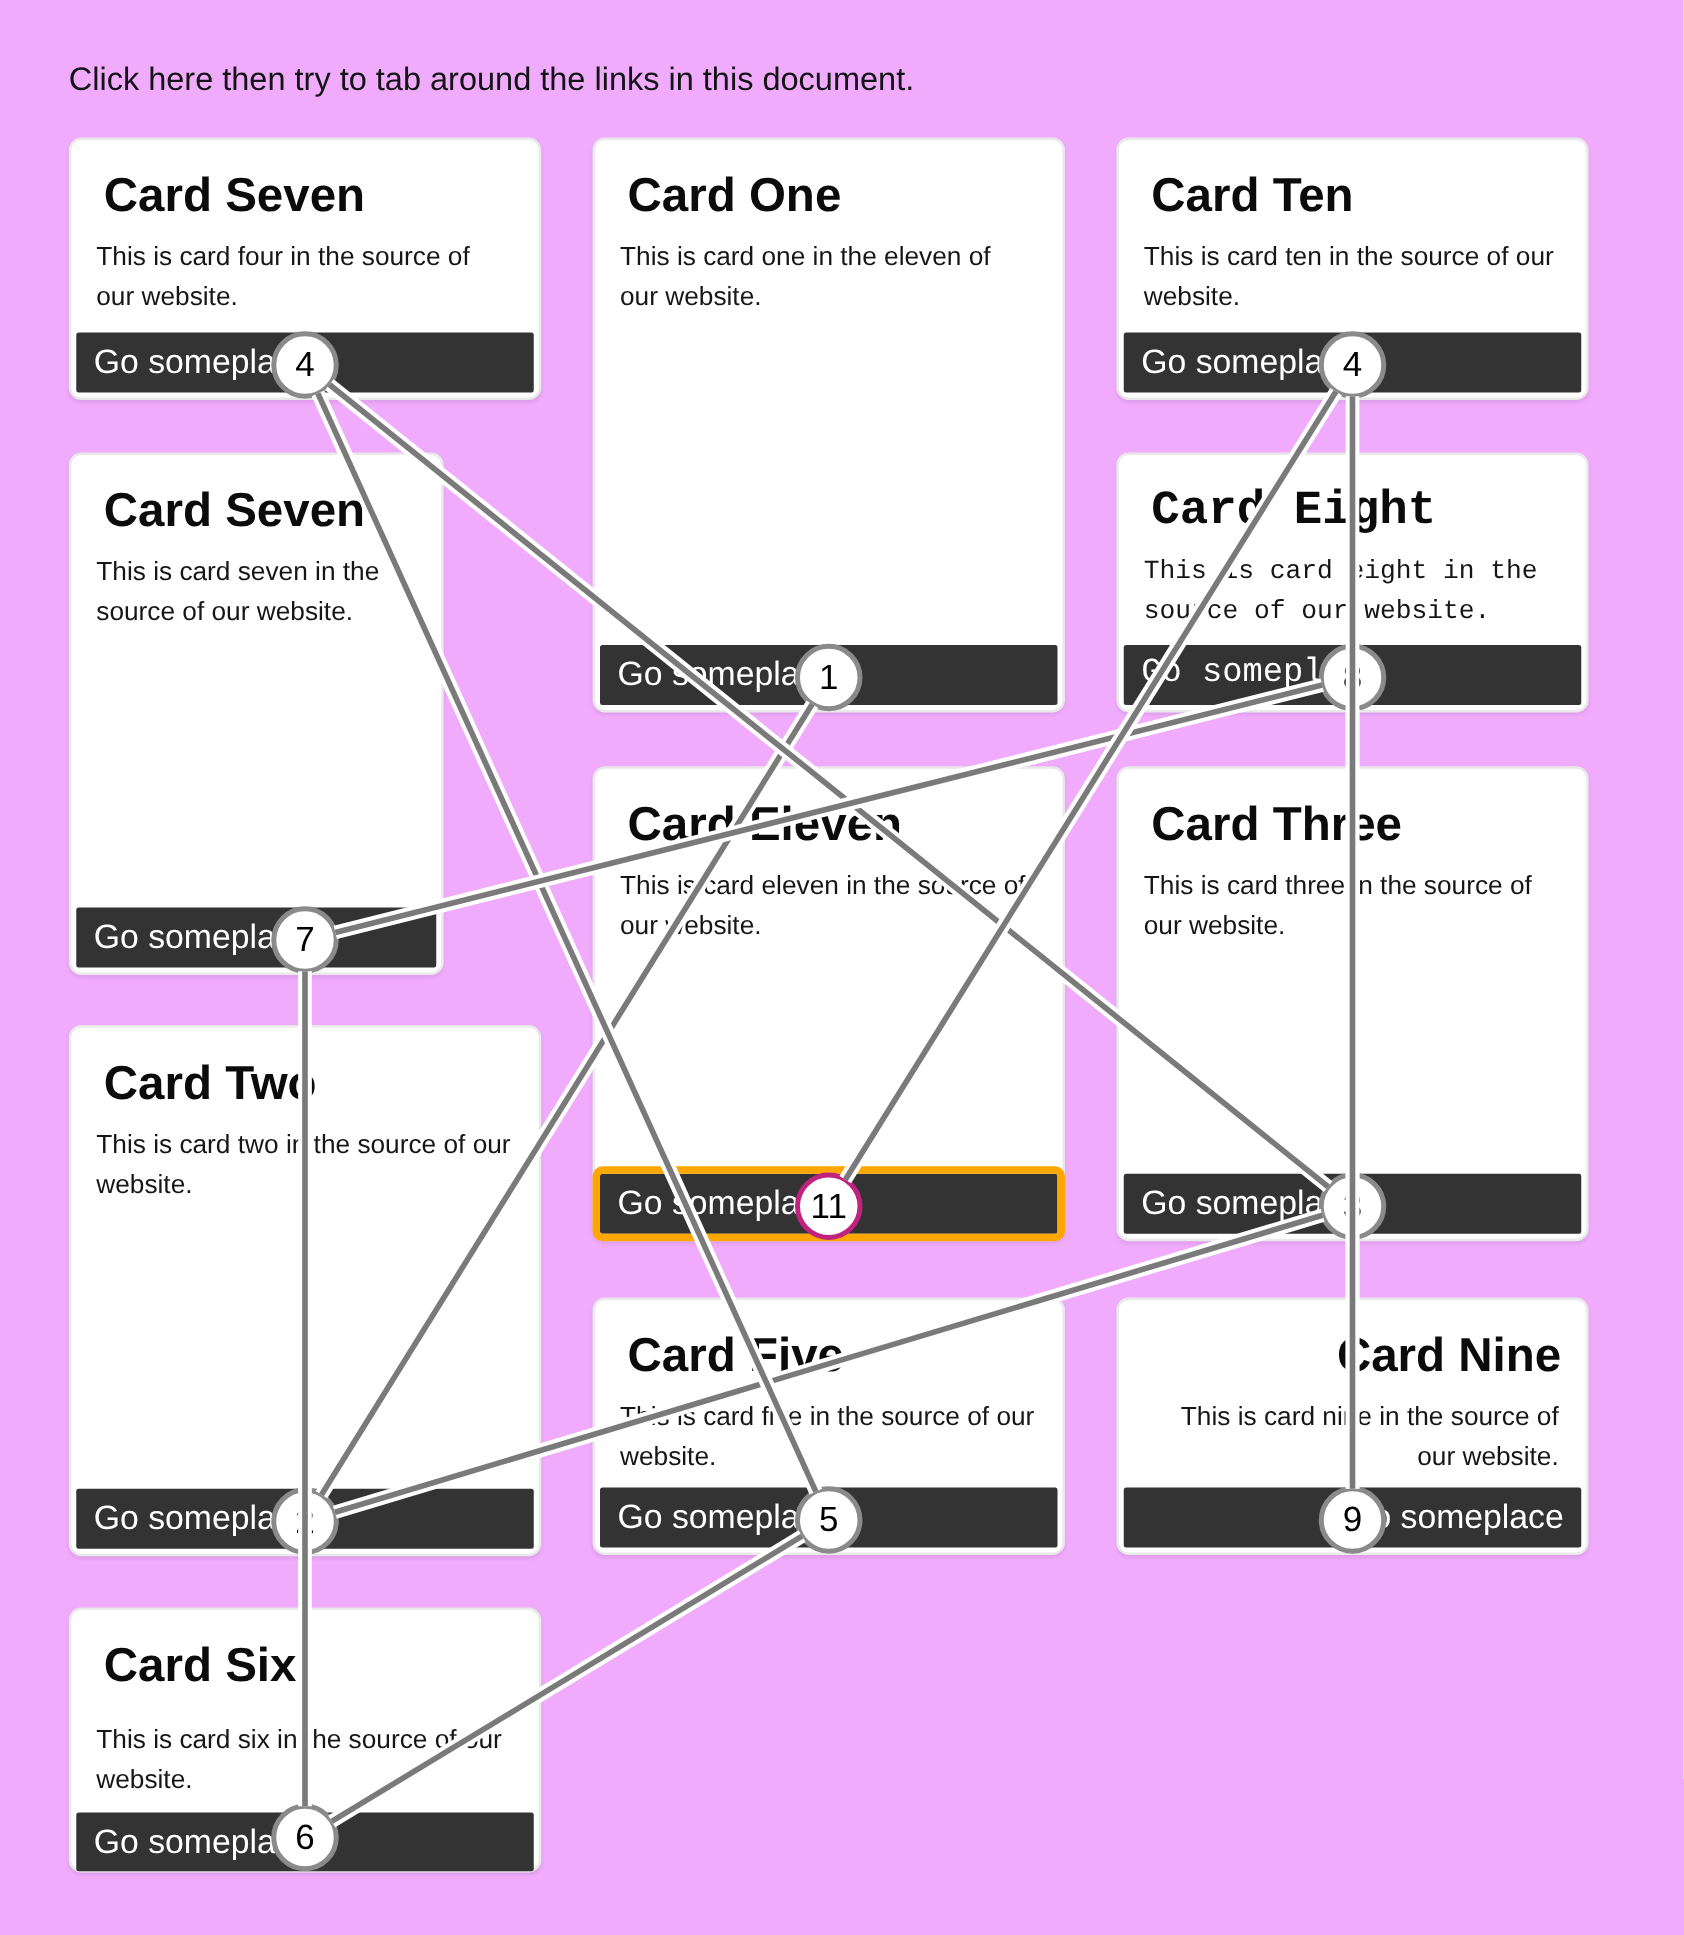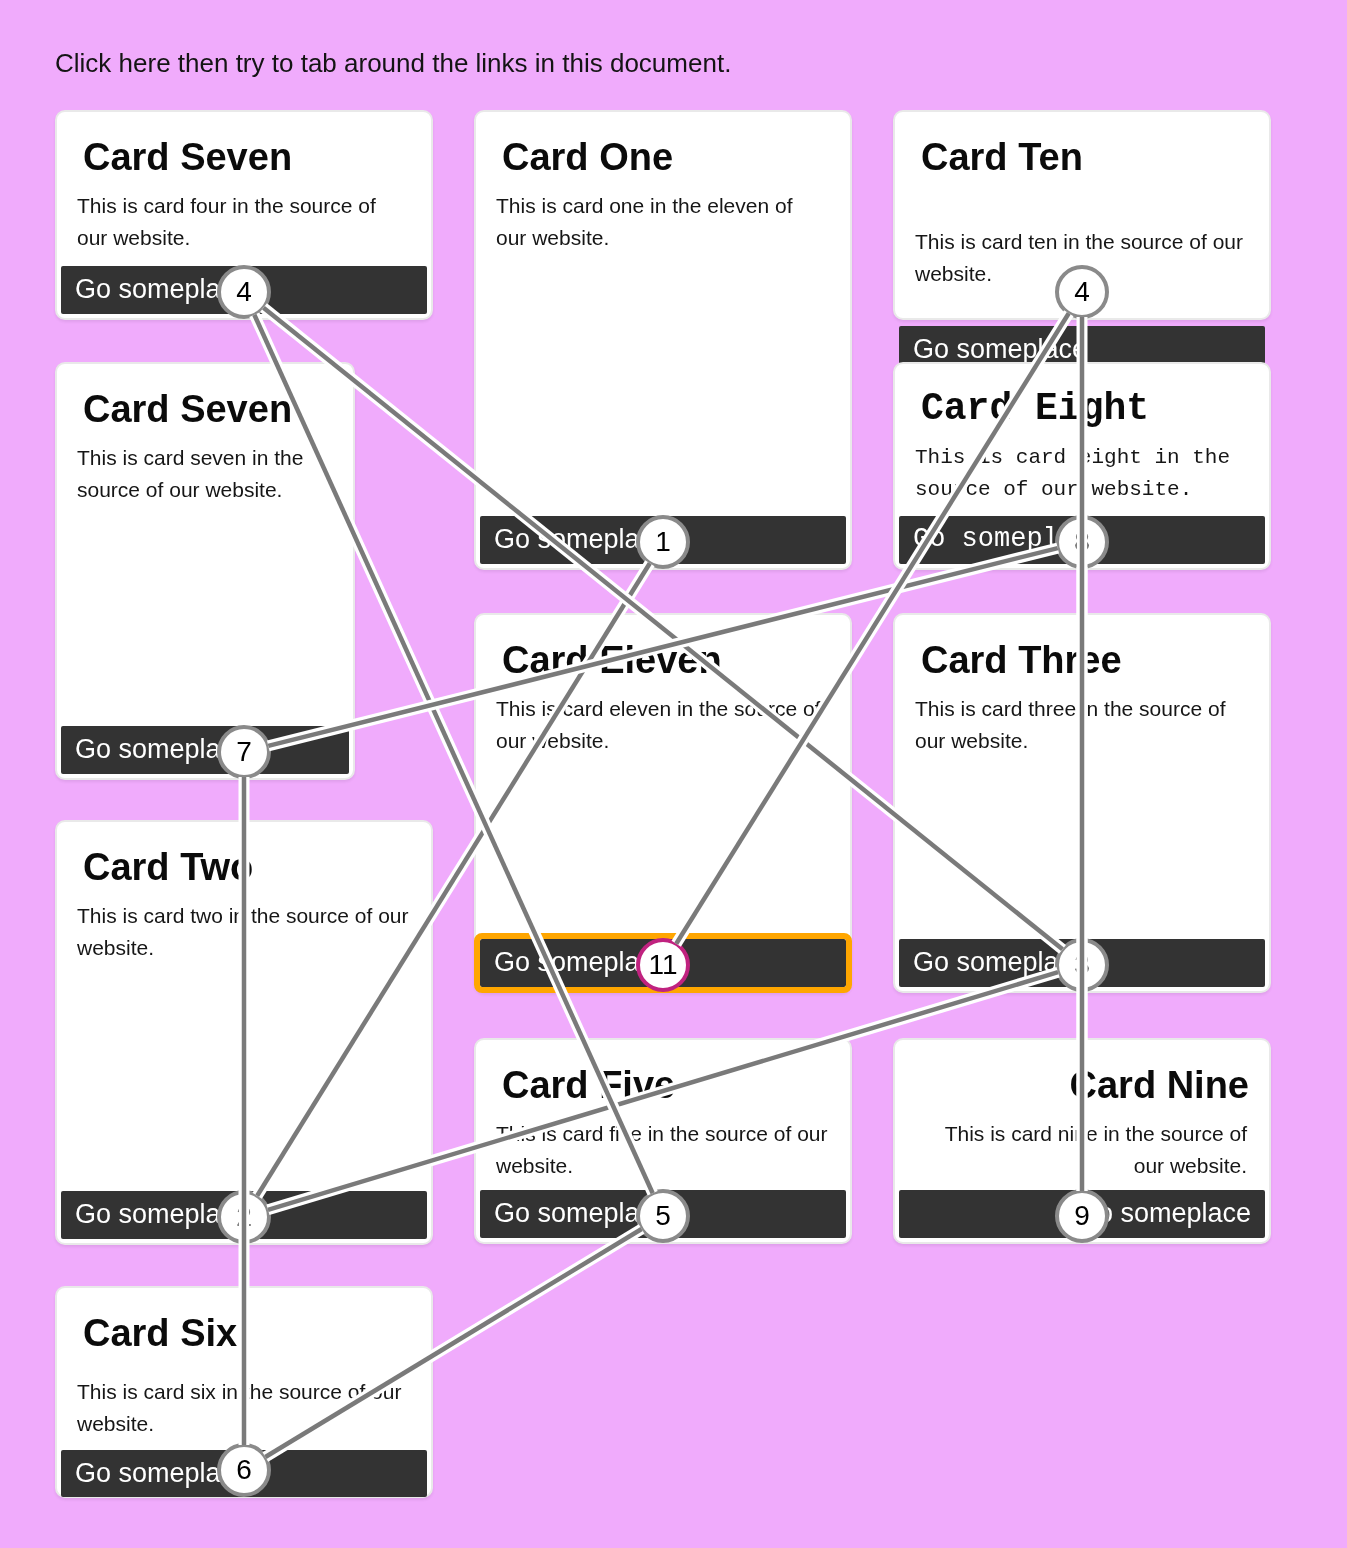--- a/index.html
+++ b/index.html
@@ -64,21 +64,21 @@
       <div class="card" style="left: 474px; top: 613px; width: 378px; height: 380px;">
         <h2>Card Eleven</h2>
         <p>This is card eleven in the source of our website.</p>
         <a class="card-link focused">Go someplace</a>
       </div>
       <div class="card" style="left: 474px; top: 1038px; width: 378px; height: 206px;">
         <h2>Card Five</h2>
         <p>This is card five in the source of our website.</p>
         <a class="card-link">Go someplace</a>
       </div>
-      <div class="card" style="left: 893px; top: 110px; width: 378px; height: 210px; gap: 36px;">
+      <div class="card" style="left: 893px; top: 110px; width: 378px; height: 210px;">
         <h2>Card Ten</h2>
         <p>This is card ten in the source of our website.</p>
         <a class="card-link">Go someplace</a>
       </div>
       <div class="card" style="left: 893px; top: 362px; width: 378px; height: 208px; font-family: Liberation Mono, monospace;">
         <h2>Card Eight</h2>
         <p>This is card eight in the source of our website.</p>
         <a class="card-link">Go someplace</a>
       </div>
       <div class="card" style="left: 893px; top: 613px; width: 378px; height: 380px;">

